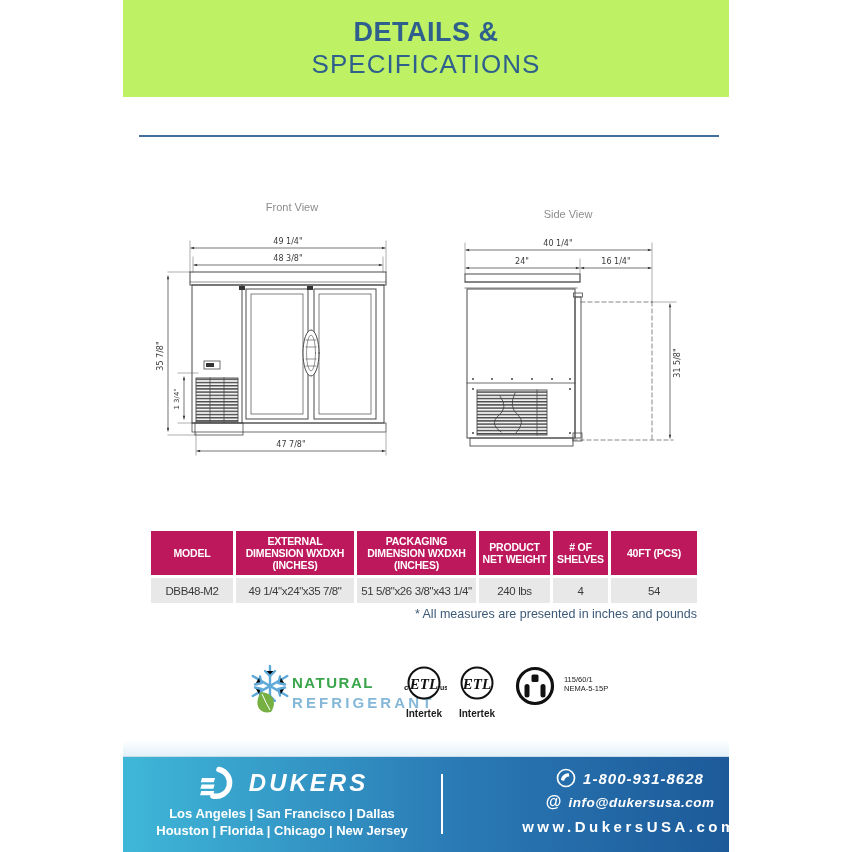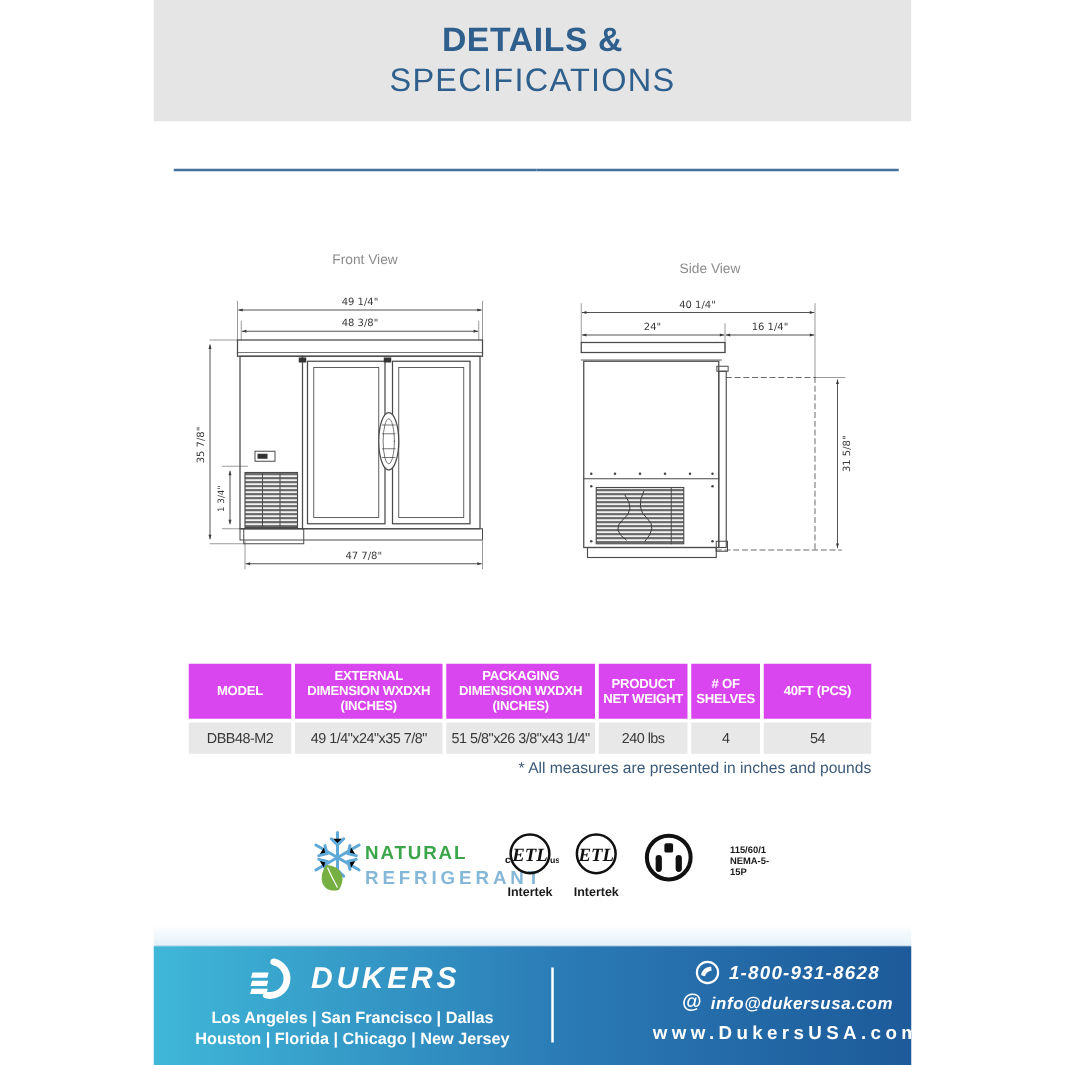--- a/index.html
+++ b/index.html
@@ -1,57 +1,57 @@
 <!DOCTYPE html>
 <html><head>
 <meta charset="utf-8">
 <style>
   html,body{margin:0;padding:0;background:#fff;}
   body{width:852px;height:852px;font-family:"Liberation Sans",sans-serif;}
   .page{position:relative;width:852px;height:852px;background:#fff;overflow:hidden;}
 
   
-  .header-band{position:absolute;left:123px;top:0;width:606px;height:97px;background:#e5e5e5;
+  .header-band{position:absolute;left:123px;top:0;width:606px;height:97px;background:#bef264;
     display:flex;flex-direction:column;align-items:center;justify-content:center;}
   .header-line1{font-size:27px;font-weight:bold;color:#2f5f8c;letter-spacing:.5px;}
   .header-line2{font-size:26px;font-weight:normal;color:#2f5f8c;letter-spacing:1px;margin-top:1px;}
 
   
   .section-title{position:absolute;left:123px;top:135px;width:606px;display:flex;align-items:center;}
   .rule{flex:1;height:2px;background:#44719c;}
   .rule.left{margin-left:16px;}
   .rule.right{margin-right:10px;}
   .section-text{margin:0 13px;font-size:20px;font-weight:bold;color:#2c5e8c;letter-spacing:.4px;white-space:nowrap;}
 
   
   .drawings{position:absolute;left:140px;top:193px;width:600px;height:290px;}
   .dimtxt{font-family:"DejaVu Sans",sans-serif;font-size:8px;fill:#3a3a3a;}
   .dimtxt.small{font-size:7px;}
   .viewlabel{font-size:11px;fill:#8c8c8c;}
 
   
   .spec-table{position:absolute;left:151px;top:531px;display:grid;
     grid-template-columns:82px 118px 119px 71px 55px 86px;gap:3px;}
-  .th{background:#d946ef;color:#fff;font-weight:bold;font-size:10.5px;line-height:12px;
+  .th{background:#be185d;color:#fff;font-weight:bold;font-size:10.5px;line-height:12px;
     letter-spacing:-.2px;text-align:center;display:flex;align-items:center;justify-content:center;
     height:44px;padding:0 2px;box-sizing:border-box;}
   .td{background:#e8e8e8;color:#3a3a3a;font-size:11.5px;letter-spacing:-.4px;
     display:flex;align-items:center;justify-content:center;height:25px;}
 
   .note{position:absolute;top:607px;left:151px;width:546px;text-align:right;
     font-size:12.5px;color:#3b5a78;}
 
   
   .badge{position:absolute;}
   .nat-text{position:absolute;left:46px;top:11px;}
   .nat-line1{font-size:15px;font-weight:bold;color:#3aa54a;letter-spacing:1.5px;}
   .nat-line2{font-size:15px;color:#85b8d8;letter-spacing:3.1px;margin-top:3px;font-weight:bold;}
   .etl{width:46px;text-align:center;}
   .intertek{font-size:10px;font-weight:bold;color:#1a1a1a;margin-top:1px;}
-  .plug-text{position:absolute;left:50px;top:10px;font-size:7.5px;font-weight:bold;color:#1a1a1a;line-height:9px;margin-left:20px;}
+  .plug-text{position:absolute;left:50px;top:10px;font-size:7.5px;font-weight:normal;color:#1a1a1a;line-height:9px;}
 
   
   .pre-footer{position:absolute;left:123px;top:740px;width:606px;height:17px;
     background:linear-gradient(180deg,#ffffff 0%,#e3f1f9 100%);border-bottom:1px solid #c9dbe6;box-sizing:border-box;}
   .footer{position:absolute;left:123px;top:757px;width:606px;height:95px;
     background:linear-gradient(90deg,#3fb7d8 0%,#2a7ab5 55%,#1d5a9a 100%);}
   .footer-left{position:absolute;left:0;top:0;width:318px;height:100%;}
   .brand-row{display:flex;align-items:center;justify-content:center;margin-top:7px;gap:7px;}
   .brand-name{font-size:24px;font-style:italic;font-weight:bold;letter-spacing:3px;color:#fff;}
   .loc{ text-align:center;color:#fff;font-weight:bold;font-size:13px;}

